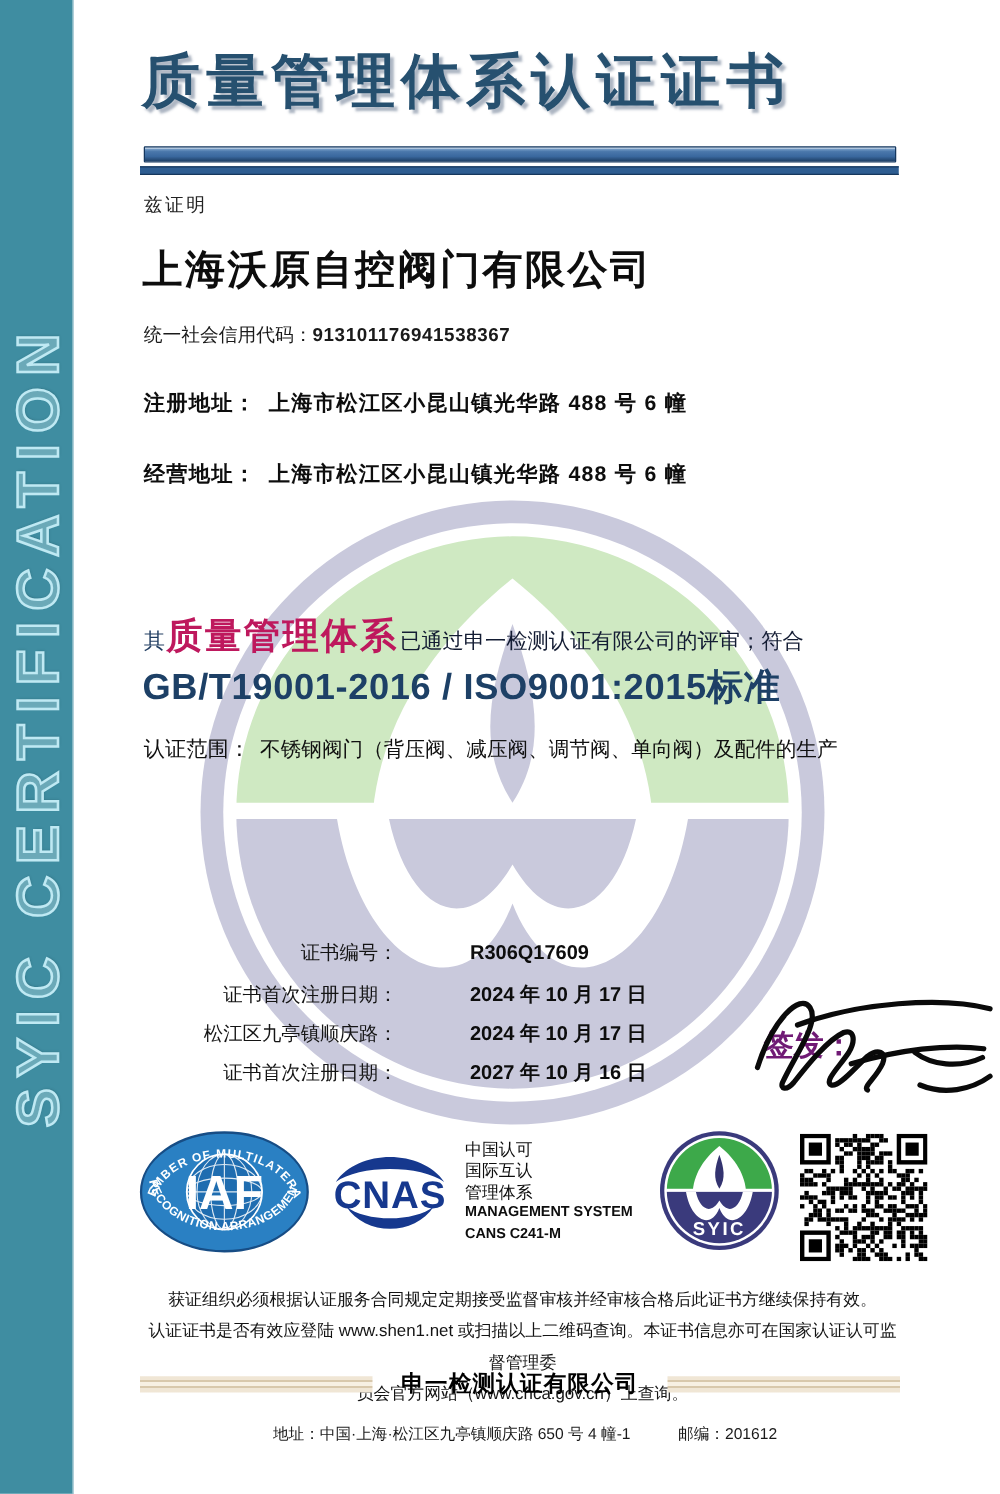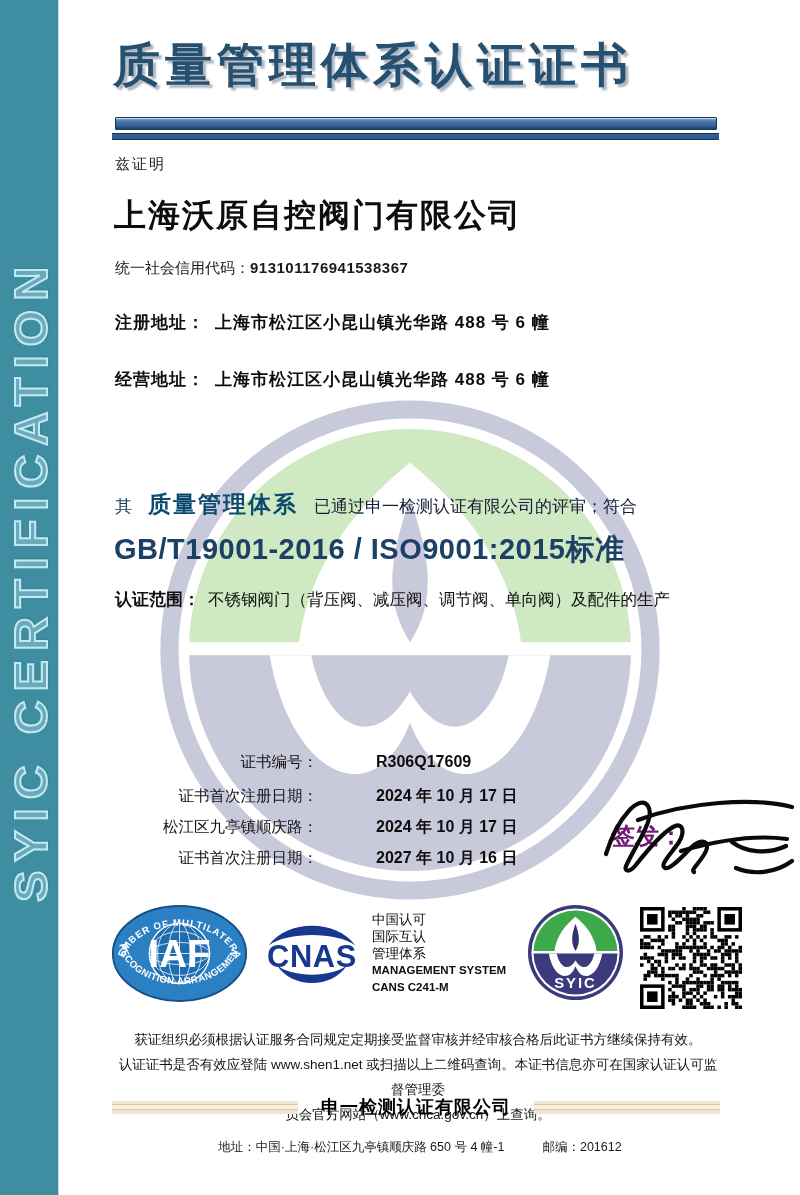--- a/index.html
+++ b/index.html
@@ -51,28 +51,28 @@
   .certify{left:115px;top:155px;font-size:15px;color:#222;letter-spacing:2px;}
   .company{left:114px;top:194px;font-size:32px;font-weight:600;color:#0d0d0d;letter-spacing:2px;}
   .credit{left:115px;top:259px;font-size:15px;color:#1a1a1a;}
   .credit b{font-weight:600;letter-spacing:.5px;}
   .addr{left:115px;top:299px;font-size:17px;font-weight:700;color:#0d0d0d;letter-spacing:1px;margin-top:12px;}
   .addr2{top:356px;}
   .addr .lbl{margin-right:10px;}
 
   .assess{left:115px;top:489px;width:620px;color:#16294a;white-space:nowrap;}
   .assess .pre{font-size:17px;color:#1d3a5f;}
-  .assess .sys{font-size:23px;font-weight:700;color:#0c4a6e;letter-spacing:2px;margin:0 16px;}
+  .assess .sys{font-size:29px;font-weight:700;color:#be185d;letter-spacing:2px;margin:0 1px;}
   .assess .stmt{font-size:17px;color:#131c33;}
   .standard{
     left:114px;top:530px;font-size:29px;font-weight:800;color:#1d4066;
     letter-spacing:0.5px;white-space:nowrap;
   }
   .scope{left:115px;top:588px;font-size:16.5px;color:#101010;white-space:nowrap;}
-  .scope .lbl{font-weight:700;font-size:17px;margin-right:8px;}
+  .scope .lbl{font-weight:400;font-size:17px;margin-right:8px;}
 
   
   .drow{left:100px;width:560px;height:26px;}
   .drow .dl{display:inline-block;width:218px;text-align:right;font-size:15.5px;color:#141414;}
   .drow .dv{display:inline-block;margin-left:58px;font-size:16px;font-weight:600;color:#0d0d0d;}
   .r1{top:752px;} .r2{top:786px;} .r3{top:817px;} .r4{top:848px;}
   .issue{left:611px;top:820px;font-size:24px;font-weight:800;color:#701a75;}
   .sig{left:586px;top:782px;}
 
   

